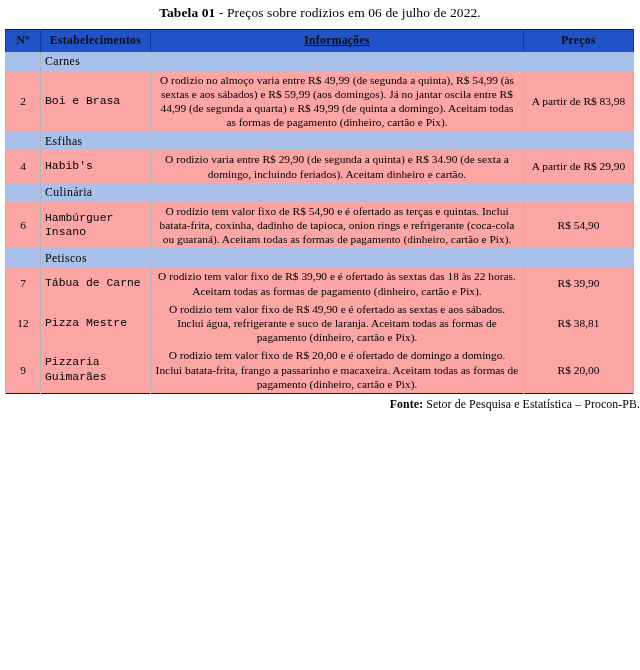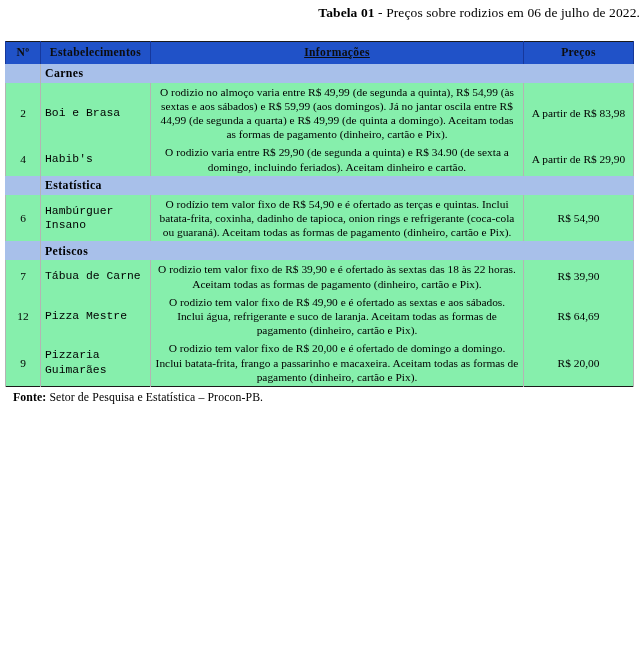--- a/index.html
+++ b/index.html
@@ -14,25 +14,25 @@
     color: #000000;
     overflow: hidden;
   }
   .page {
     width: 640px;
     height: 670px;
     position: relative;
     box-sizing: border-box;
   }
   .table-title {
-    text-align: right;
+    text-align: center;
     font-size: 13.5px;
     line-height: 16px;
     padding-top: 5px;
-    padding-bottom: 20px;
+    padding-bottom: 8px;
     letter-spacing: 0.1px;
     white-space: nowrap;
   }
   .table-title .strong {
     font-weight: bold;
   }
   table.data-table {
     border-collapse: collapse;
     width: 628px;
     margin-left: 5px;
@@ -63,39 +63,39 @@
     border-right: 1px solid #16389c;
     letter-spacing: 0.35px;
   }
   table.data-table thead th.col-n { width: 35px; }
   table.data-table thead th.col-estab { width: 110px; }
   table.data-table thead th.col-info { width: 373px; text-decoration: underline; }
   table.data-table thead th.col-preco { width: 110px; }
 
   tr.category-row td {
     background: #a8c0ea;
-    font-weight: bold;
+    font-weight: normal;
     font-size: 11.8px;
     height: 19px;
     padding: 1px 4px;
     letter-spacing: 0.4px;
     border-left: 1px solid #a8c0ea;
     border-right: 1px solid #a8c0ea;
   }
   tr.category-row td.cat-spacer {
     border-left: 1px solid #a8c0ea;
     border-right: 1px solid #b4b4b4;
   }
   tr.category-row td.cat-label {
     text-align: left;
     border-left: 1px solid #b4b4b4;
   }
 
   tr.data-row td {
-    background: #86efac;
+    background: #fca5a5;
   }
   td.cell-n {
     text-align: center;
     font-size: 11.6px;
   }
   td.cell-estab {
     text-align: left;
     font-size: 11.6px;
     padding-left: 6px;
     font-family: Liberation Mono, monospace;
@@ -104,25 +104,25 @@
     text-align: center;
     padding: 5px 7px;
     line-height: 15.2px;
   }
   td.cell-preco {
     text-align: center;
     font-size: 11.6px;
     line-height: 15px;
   }
   .source-note {
-    margin-left: 13px;
+    margin-left: 19px;
     padding-top: 3px;
     font-size: 11.8px;
     line-height: 15px;
-    text-align: left;
+    text-align: right;
     letter-spacing: 0.1px;
   }
   .source-note .strong { font-weight: bold; }
 </style>
 </head>
 <body>
 
 <div class="page">
 
   <div class="table-title">
@@ -144,30 +144,34 @@
         <td class="cat-spacer"></td>
         <td class="cat-label" colspan="3">Carnes</td>
       </tr>
       <tr class="data-row">
         <td class="cell-n">2</td>
         <td class="cell-estab">Boi e Brasa</td>
         <td class="cell-info">O rodizio no almoço varia entre R$ 49,99 (de segunda a quinta), R$ 54,99 (às sextas e aos sábados) e R$ 59,99 (aos domingos). Já no jantar oscila entre R$ 44,99 (de segunda a quarta) e R$ 49,99 (de quinta a domingo). Aceitam todas as formas de pagamento (dinheiro, cartão e Pix).</td>
         <td class="cell-preco">A partir de R$ 83,98</td>
       </tr>
 
+      <tr class="category-row">
+        <td class="cat-spacer"></td>
+        <td class="cat-label" colspan="3">Esfihas</td>
+      </tr>
       <tr class="data-row">
         <td class="cell-n">4</td>
         <td class="cell-estab">Habib's</td>
         <td class="cell-info">O rodizio varia entre R$ 29,90 (de segunda a quinta) e R$ 34.90 (de sexta a domingo, incluindo feriados). Aceitam dinheiro e cartão.</td>
         <td class="cell-preco">A partir de R$ 29,90</td>
       </tr>
 
       <tr class="category-row">
         <td class="cat-spacer"></td>
-        <td class="cat-label" colspan="3">Estatística</td>
+        <td class="cat-label" colspan="3">Culinária</td>
       </tr>
       <tr class="data-row">
         <td class="cell-n">6</td>
         <td class="cell-estab">Hambúrguer Insano</td>
         <td class="cell-info">O rodízio tem valor fixo de R$ 54,90 e é ofertado as terças e quintas. Inclui batata-frita, coxinha, dadinho de tapioca, onion rings e refrigerante (coca-cola ou guaraná). Aceitam todas as formas de pagamento (dinheiro, cartão e Pix).</td>
         <td class="cell-preco">R$ 54,90</td>
       </tr>
 
       <tr class="category-row">
         <td class="cat-spacer"></td>
@@ -177,21 +181,21 @@
         <td class="cell-n">7</td>
         <td class="cell-estab">Tábua de Carne</td>
         <td class="cell-info">O rodizio tem valor fixo de R$ 39,90 e é ofertado às sextas das 18 às 22 horas. Aceitam todas as formas de pagamento (dinheiro, cartão e Pix).</td>
         <td class="cell-preco">R$ 39,90</td>
       </tr>
 
       <tr class="data-row">
         <td class="cell-n">12</td>
         <td class="cell-estab">Pizza Mestre</td>
         <td class="cell-info">O rodizio tem valor fixo de R$ 49,90 e é ofertado as sextas e aos sábados. Inclui água, refrigerante e suco de laranja. Aceitam todas as formas de pagamento (dinheiro, cartão e Pix).</td>
-        <td class="cell-preco">R$ 64,69</td>
+        <td class="cell-preco">R$ 38,81</td>
       </tr>
       <tr class="data-row">
         <td class="cell-n">9</td>
         <td class="cell-estab">Pizzaria Guimarães</td>
         <td class="cell-info">O rodizio tem valor fixo de R$ 20,00 e é ofertado de domingo a domingo. Inclui batata-frita, frango a passarinho e macaxeira. Aceitam todas as formas de pagamento (dinheiro, cartão e Pix).</td>
         <td class="cell-preco">R$ 20,00</td>
       </tr>
 
 
     </tbody>

